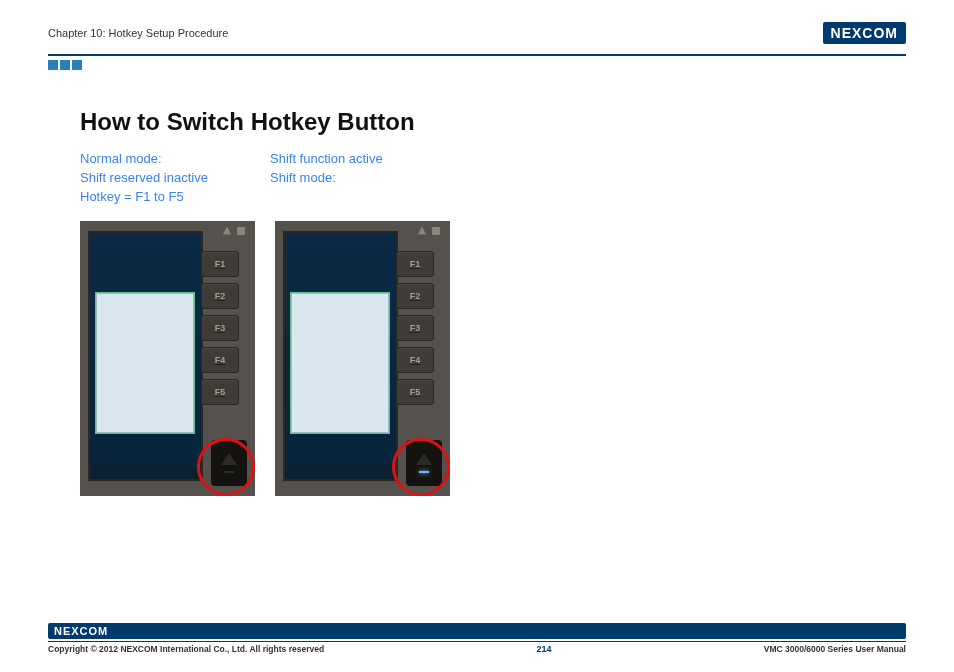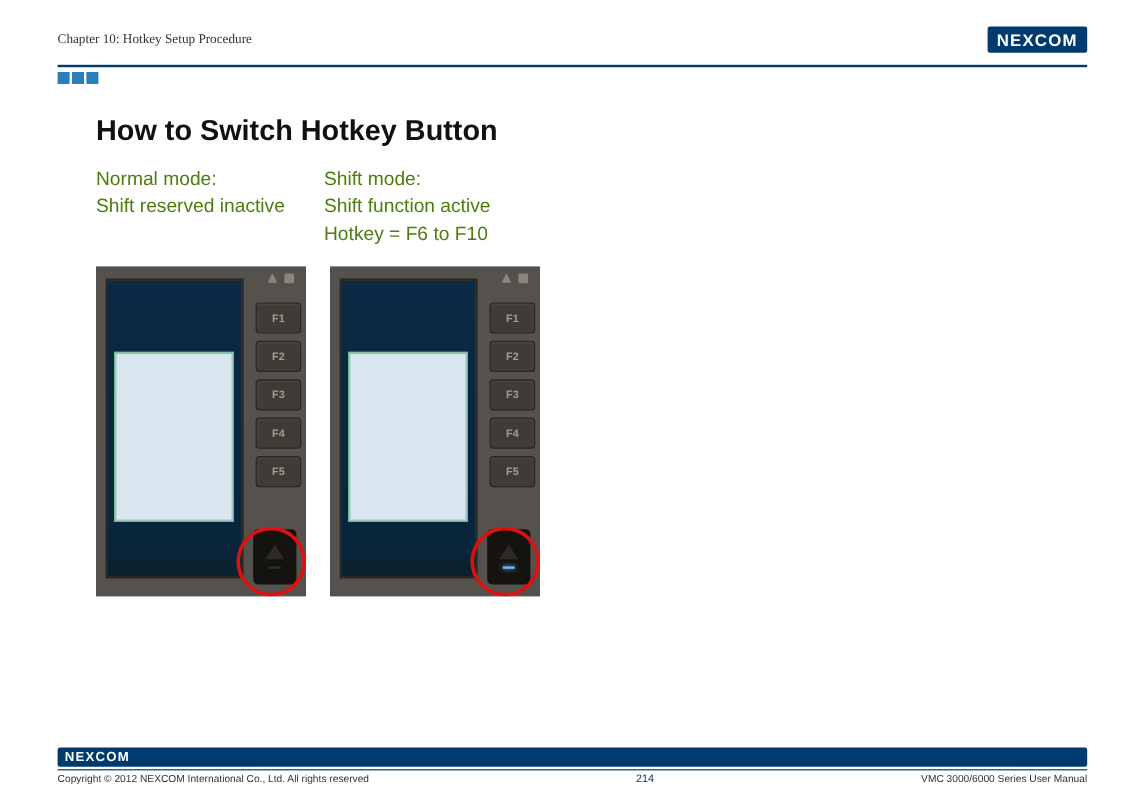--- a/index.html
+++ b/index.html
@@ -16,21 +16,20 @@
   }
   .header {
     display: flex;
     justify-content: space-between;
     align-items: center;
     height: 26px;
   }
   .chapter {
     font-size: 11px;
     color: #333;
-    font-family: Liberation Serif, serif;
   }
   .logo-top, .logo-bottom {
     background: #003A6F;
     color: #fff;
     font-weight: bold;
     font-size: 14px;
     padding: 3px 8px;
     letter-spacing: 1px;
     display: flex;
     align-items: flex-start;
@@ -44,34 +43,34 @@
   .sq-row {
     margin-top: 4px;
     display: flex;
     gap: 2px;
   }
   .sq {
     width: 10px; height: 10px;
     background: #2b7fb8;
   }
   .main {
-    margin-top: 26px;
+    margin-top: 38px;
     padding-left: 32px;
   }
   .title {
     font-size: 24px;
     font-weight: bold;
     color: #111;
   }
   .modes {
     display: flex;
     margin-top: 14px;
-    font-size: 16px;
+    font-size: 13px;
     line-height: 1.45;
-    color: #4d7c0f;
+    color: #3b82f6;
   }
   .mode-col {
     width: 190px;
   }
   .images {
     display: flex;
     gap: 20px;
     margin-top: 14px;
   }
   .device {
@@ -97,25 +96,26 @@
     box-shadow: 0 0 0 1px #6b8;
   }
   .taskbar {
     position: absolute;
     left: 0; bottom: 0;
     width: 100%; height: 14px;
     background: #0c2130;
   }
   .btn-col {
     position: absolute;
-    right: 4px; top: 30px;
+    right: 16px; top: 30px;
     width: 38px;
     display: flex;
     flex-direction: column;
     gap: 6px;
+    text-decoration: underline;
   }
   .fbtn {
     height: 26px;
     background: #3f3b36;
     border: 1px solid #2a2622;
     border-radius: 3px;
     color: #a79c8c;
     font-size: 9px;
     font-weight: bold;
     display: flex;
@@ -174,20 +174,21 @@
     background: #003A6F;
     margin-top: 2px;
   }
   .foot-row {
     display: flex;
     justify-content: space-between;
     align-items: flex-end;
     font-size: 8.5px;
     color: #333;
     margin-top: 2px;
+    font-weight: bold;
   }
   .logo-bottom {
     font-size: 11px;
     padding: 2px 6px;
     margin-bottom: 2px;
   }
   .foot-center {
     color: #003A6F;
     font-size: 9px;
   }
@@ -209,25 +210,25 @@
       <div class="sq"></div>
   </div>
 
   <div class="main">
     <h1 class="title">How to Switch Hotkey Button</h1>
 
     <div class="modes">
       <div class="mode-col">
         <div>Normal mode:</div>
         <div>Shift reserved inactive</div>
+        <div>Hotkey = F1 to F5</div>
       </div>
       <div class="mode-col">
+        <div>Shift function active</div>
         <div>Shift mode:</div>
-        <div>Shift function active</div>
-        <div>Hotkey = F6 to F10</div>
       </div>
     </div>
 
     <div class="images">
 
       <div class="device">
         <div class="topicons">
             <div class="ticon"></div>
             <div class="ticon sq2"></div>
           </div>

